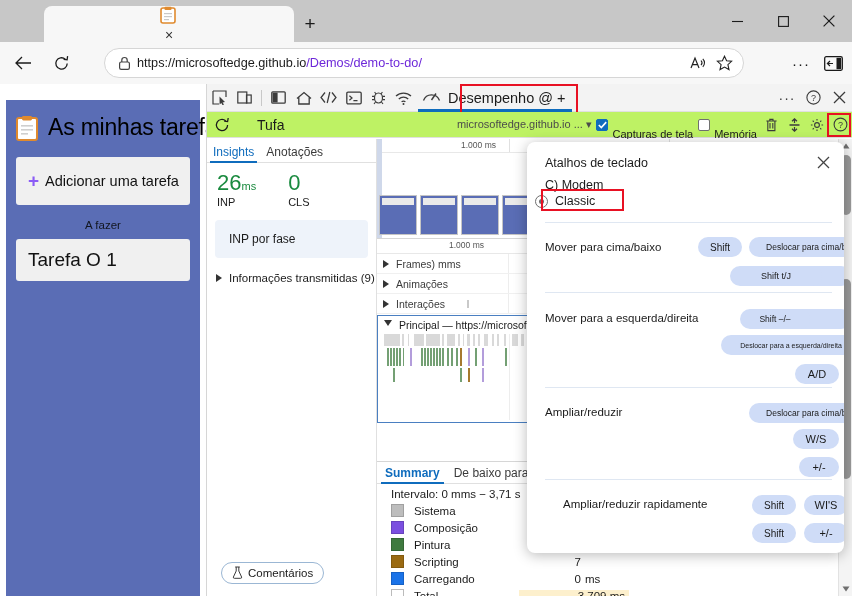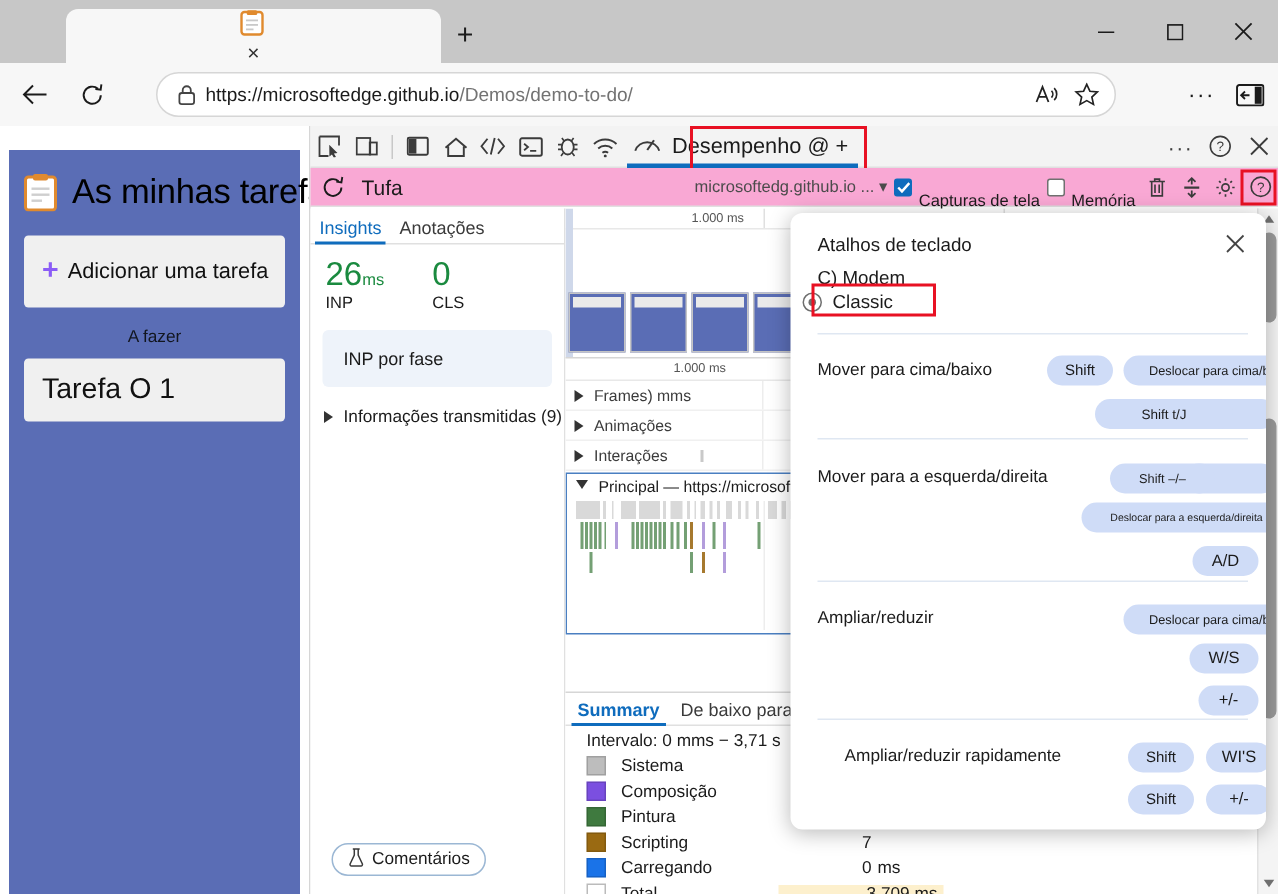--- a/index.html
+++ b/index.html
@@ -68,21 +68,21 @@
     position: absolute; left: 104px; top: 48px;
     width: 640px; height: 30px;
     background: #ffffff;
     border: 1px solid #d6d6d6;
     border-radius: 15px;
     display: flex; align-items: center;
     padding: 0 6px;
   }
   .lock { width: 26px; display: flex; align-items: center; justify-content: center; }
   .url { font-size: 12.7px; color: #1b1b1b; white-space: nowrap; flex: 1;}
-  .url .dim { color: #737373; }
+  .url .dim { color: #6d28d9; }
   .ob-btn { width: 26px; height: 26px; display:flex;align-items:center;justify-content:center; color:#222;}
   .navbar-right {
     position: absolute; right: 4px; top: 48px; display: flex; align-items: center; gap: 2px;
   }
   .nb-btn { width: 30px; height: 30px; display:flex;align-items:center;justify-content:center; color:#1b1b1b; }
 
   
   .page {
     position: absolute; left: 0; top: 84px; width: 206px; height: 512px;
     background: #ffffff; overflow: hidden;
@@ -140,24 +140,24 @@
     position:absolute; left: 2px; bottom: 0; right: 2px; height: 3px; background: #0f6cbd;
   }
   .redbox-perf {
     position: absolute; left: 253px; top: 0px; width: 118px; height: 31px;
     border: 2px solid #e81123; pointer-events:none;
   }
   .dt-tabbar-right { margin-left:auto; display:flex; align-items:center; }
   .dt-tabbar-right .dt-ic { width: 26px; }
 
   .dt-toolbar2 {
-    height: 26px; background: #f9a8d4;
+    height: 26px; background: #bef264;
     display: flex; align-items: center;
     border-bottom: 1px solid #e0e0e0;
-    padding-left: 4px; gap: 2px;
+    padding-left: 4px; gap: 18px;
     position: relative;
   }
   .rec-ic { width: 22px; height: 22px; display:flex;align-items:center;justify-content:center; }
   .tufa { font-size: 14px; color:#1b1b1b; margin-left: 6px; }
   .tb2-right { margin-left:auto; display:flex; align-items:center; gap:5px; padding-right:3px;}
   .origin { font-size: 11px; color: #4b4b4b; white-space: nowrap;}
   .cb-wrap { display:flex; align-items:center; gap:4px; }
   .cb {
     width: 12px; height: 12px; border: 1px solid #707070; background:#fff; border-radius:2px;
     display:flex; align-items:center; justify-content:center; flex:none;
@@ -456,21 +456,21 @@
 
     <div class="dt-toolbar2">
       <div class="rec-ic">
         <svg width="16" height="16" viewBox="0 0 16 16">
             <path d="M13.6 8a5.6 5.6 0 1 1-1.9-4.2" fill="none" stroke="#1b1b1b" stroke-width="1.25"></path>
             <path d="M14.2 1 L13.6 4.6 L10.2 4.1" fill="none" stroke="#1b1b1b" stroke-width="1.25"></path>
           </svg>
       </div>
       <span class="tufa">Tufa</span>
       <div class="tb2-right">
-        <span class="origin"><span>microsoftedg.github.io ...</span> <span>▾</span></span>
+        <span class="origin"><span>microsoftedge.github.io ...</span> <span>▾</span></span>
         <span class="cb-wrap">
           <span class="cb checked">
             <svg width="9" height="8" viewBox="0 0 9 8">
                 <path d="M0.8 4 L3.3 6.6 L8.2 1.1" fill="none" stroke="#fff" stroke-width="1.6"></path>
               </svg>
           </span>
           <span class="cb-lbl">Capturas de tela</span>
         </span>
         <span class="cb-wrap">
           <span class="cb"></span>

